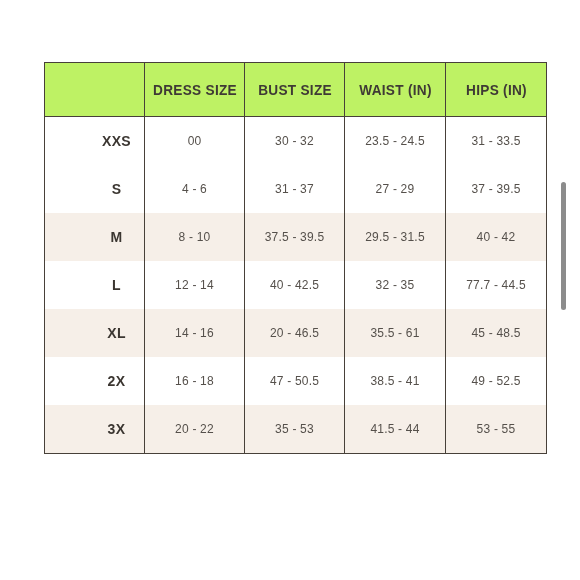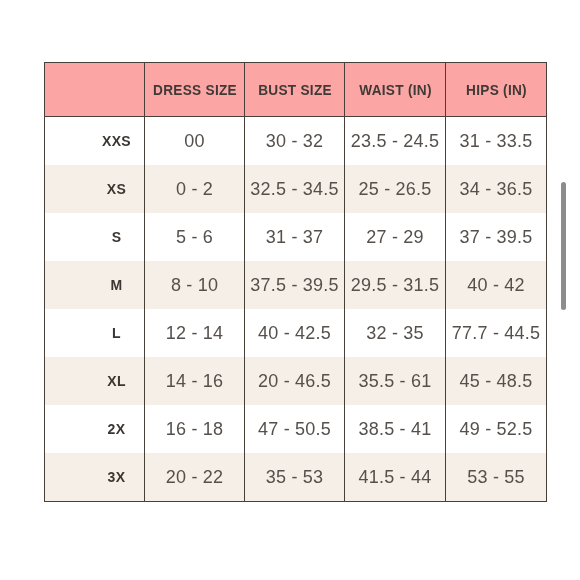--- a/index.html
+++ b/index.html
@@ -27,21 +27,21 @@
     position: absolute;
     left: 44px;
     top: 62px;
     width: 502px;
   }
 
   table.size-chart {
     border-collapse: collapse;
     table-layout: fixed;
     width: 502px;
-    background: #fca5a5;
+    background: #bef264;
     border: 1.6px solid #474039;
   }
 
   table.size-chart col.c-size   { width: 100px; }
   table.size-chart col.c-dress  { width: 100px; }
   table.size-chart col.c-bust   { width: 100px; }
   table.size-chart col.c-waist  { width: 101px; }
   table.size-chart col.c-hips   { width: 101px; }
 
   table.size-chart th,
@@ -79,21 +79,21 @@
   }
 
   table.size-chart tbody th.rowhead {
     font-size: 14px;
     font-weight: bold;
     color: #3b3631;
     letter-spacing: 0.4px;
   }
 
   table.size-chart tbody td {
-    font-size: 18px;
+    font-size: 12px;
     font-weight: normal;
     color: #55504b;
     letter-spacing: 0.2px;
   }
 
   
   table.size-chart tbody tr.stripe th,
   table.size-chart tbody tr.stripe td {
     background: #f6efe8;
   }
@@ -147,31 +147,24 @@
       <tbody>
 
         <tr class="plain">
           <th class="rowhead">XXS</th>
           <td>00</td>
           <td>30 - 32</td>
           <td>23.5 - 24.5</td>
           <td class="last">31 - 33.5</td>
         </tr>
 
-        <tr class="stripe">
-          <th class="rowhead">XS</th>
-          <td>0 - 2</td>
-          <td>32.5 - 34.5</td>
-          <td>25 - 26.5</td>
-          <td class="last">34 - 36.5</td>
-        </tr>
 
         <tr class="plain">
           <th class="rowhead">S</th>
-          <td>5 - 6</td>
+          <td>4 - 6</td>
           <td>31 - 37</td>
           <td>27 - 29</td>
           <td class="last">37 - 39.5</td>
         </tr>
 
         <tr class="stripe">
           <th class="rowhead">M</th>
           <td>8 - 10</td>
           <td>37.5 - 39.5</td>
           <td>29.5 - 31.5</td>

